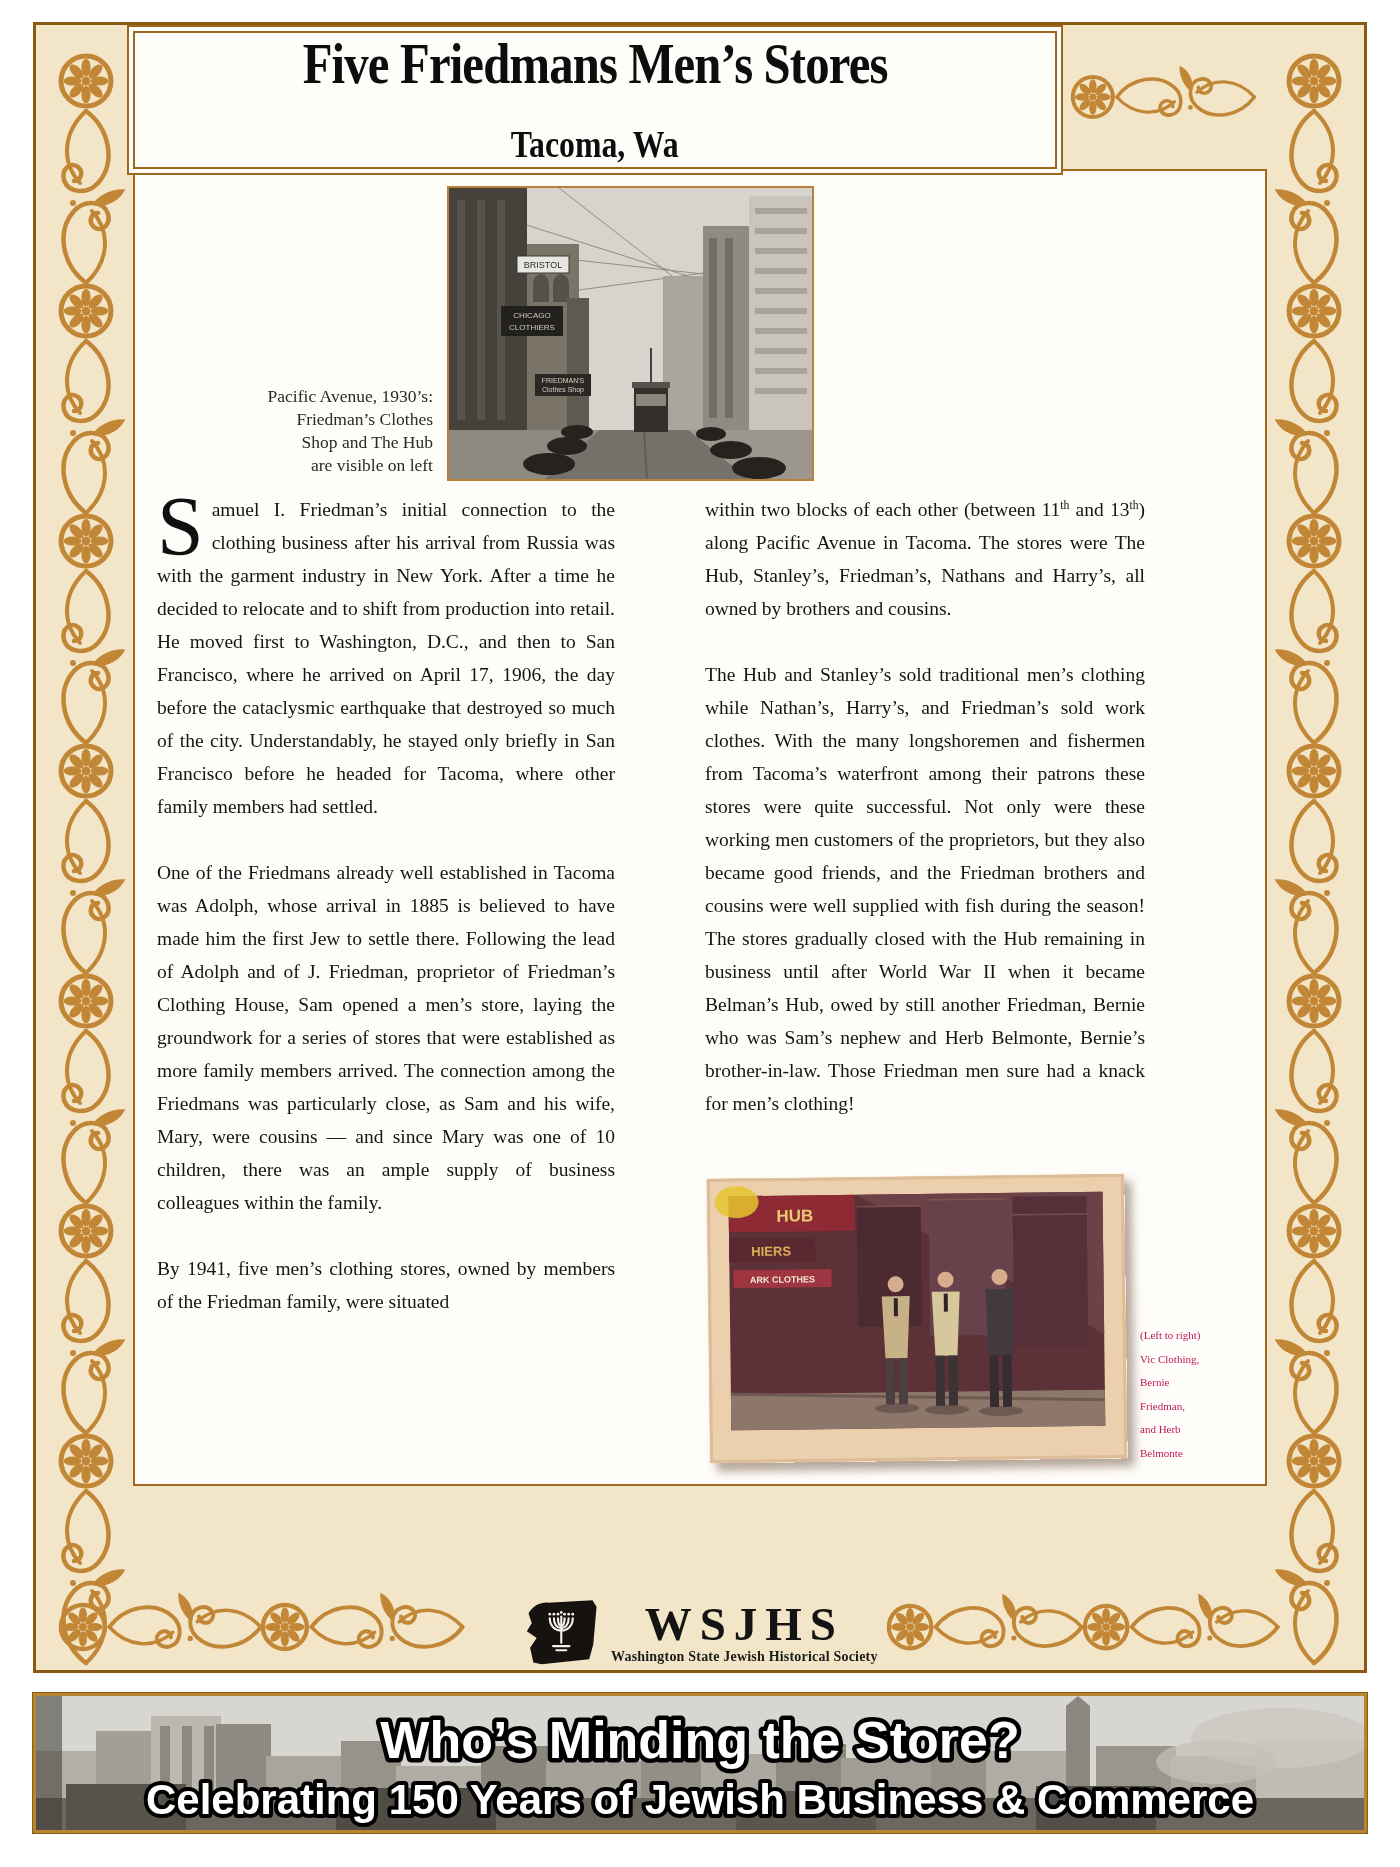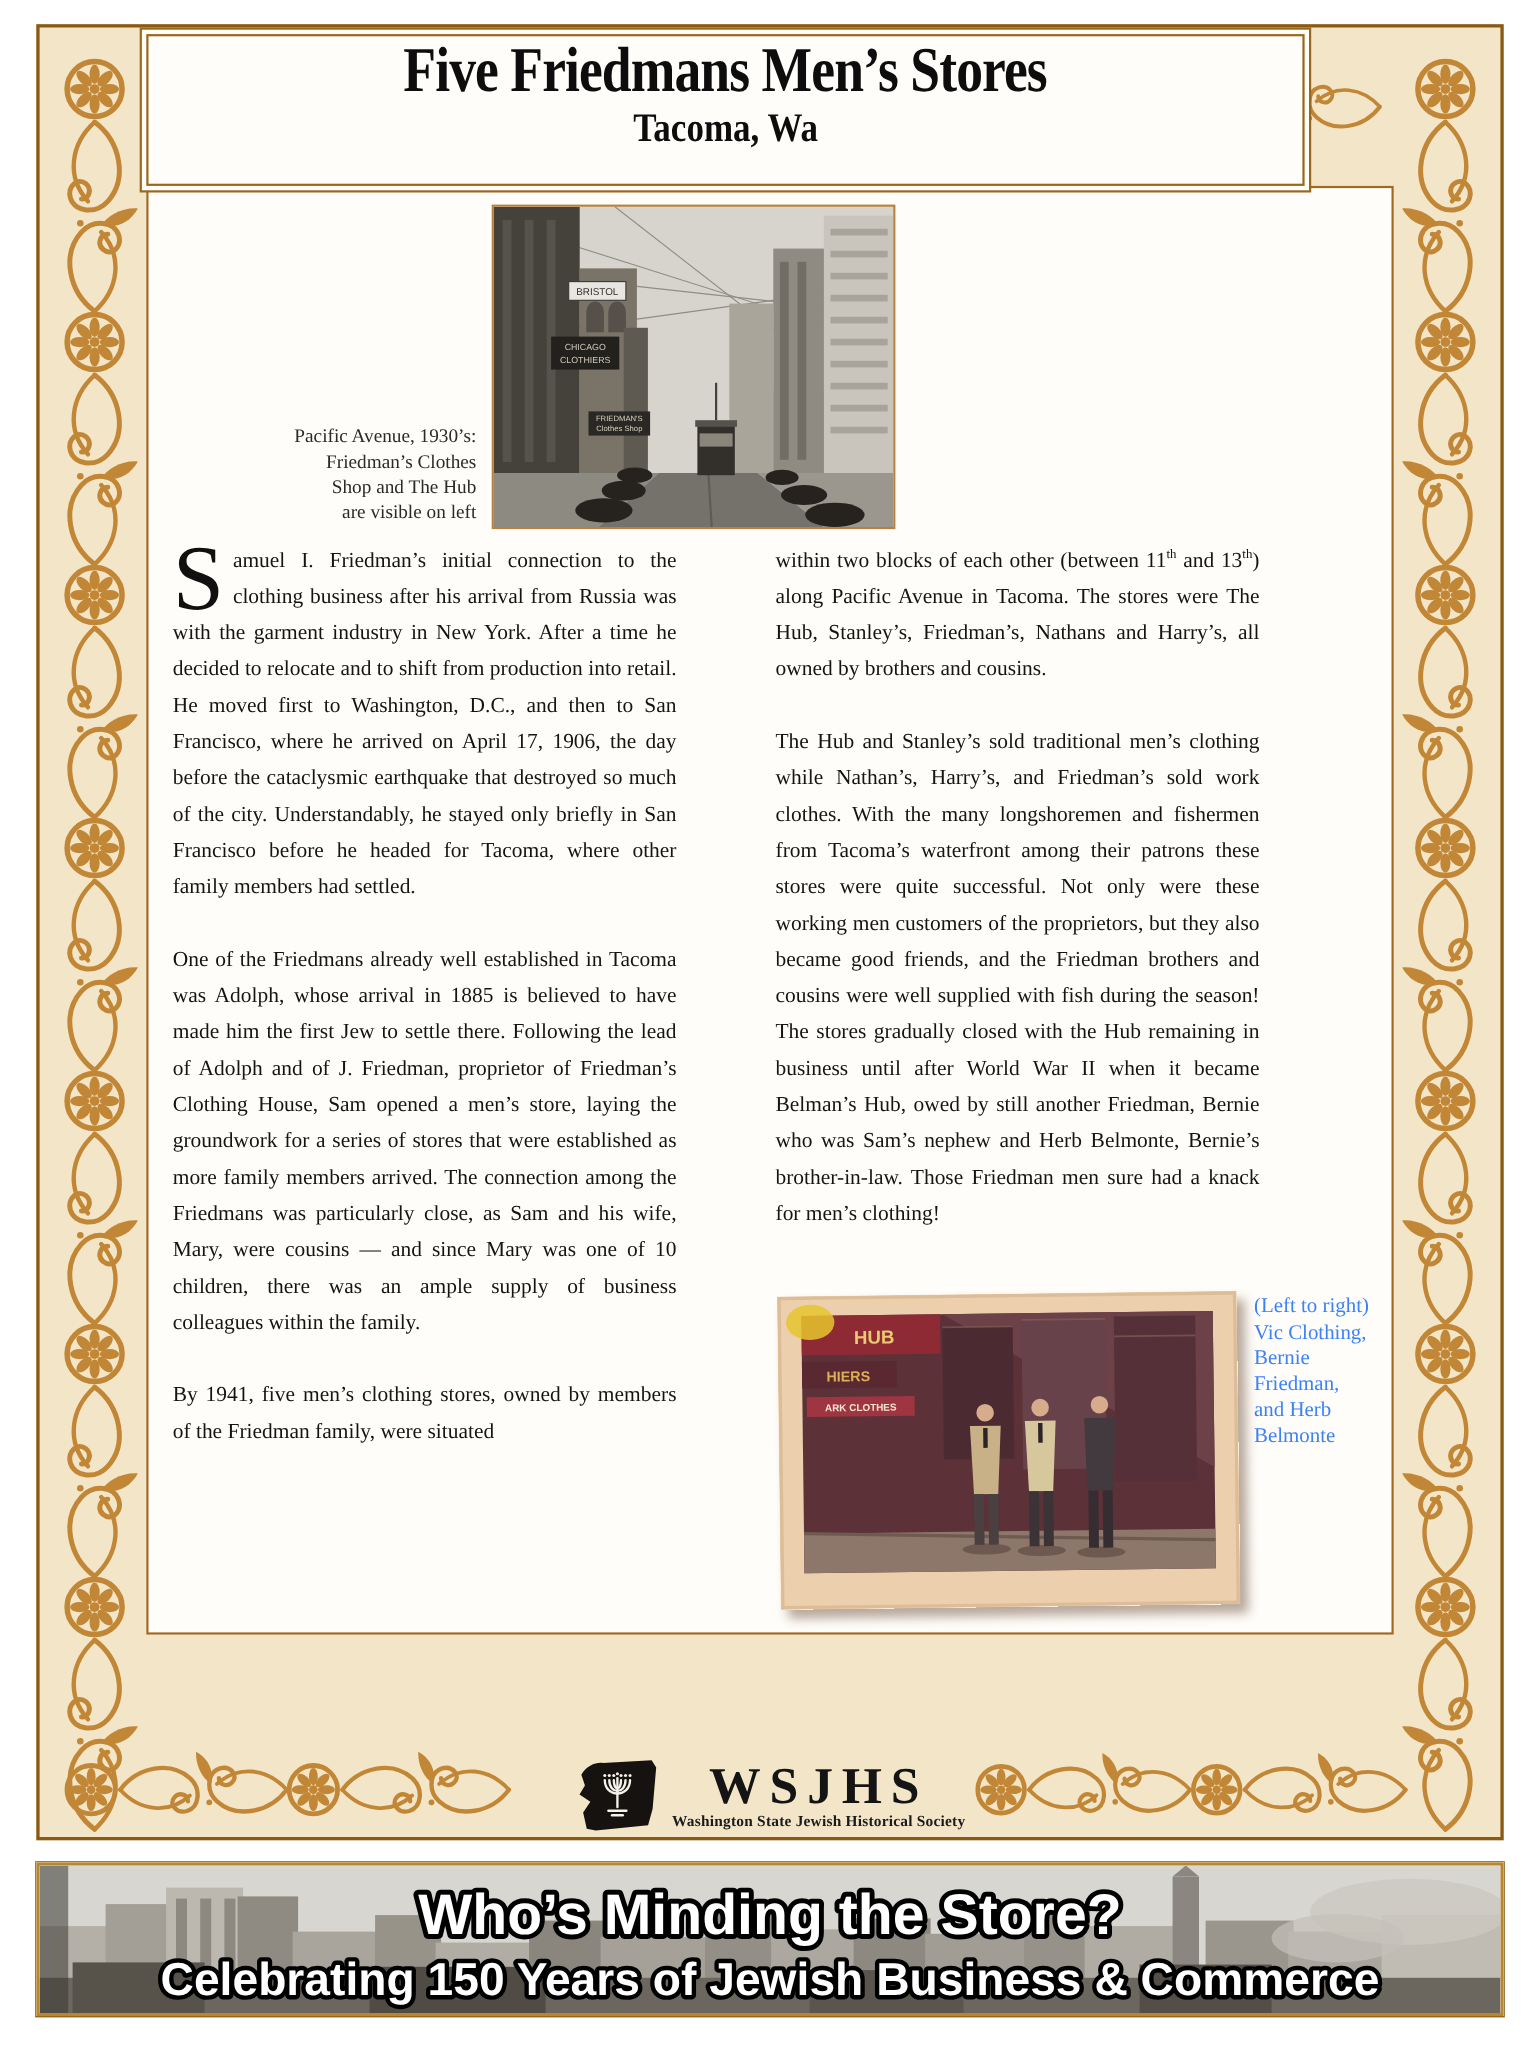--- a/index.html
+++ b/index.html
@@ -5,24 +5,24 @@
   html,body{margin:0;padding:0;background:#ffffff;}
   #page{position:relative;width:1400px;height:1867px;background:#ffffff;overflow:hidden;
         font-family:"Liberation Serif","DejaVu Serif",serif;color:#141414;}
 
   
   .frame{position:absolute;left:33px;top:22px;width:1334px;height:1651px;
          background:#f3e6c8;border:3px solid #8a5a14;box-sizing:border-box;}
   .ornaments{position:absolute;left:0;top:0;width:1328px;height:1645px;}
 
   
-  .titlebox{position:absolute;left:97px;top:6px;width:1053px;height:138px;
+  .titlebox{position:absolute;left:97px;top:6px;width:924px;height:138px;
             background:#fffdf9;border:2px solid #9a671d;
             box-shadow:0 0 0 4px #fffdf9,0 0 0 6px #9a671d;box-sizing:border-box;
-            display:flex;flex-direction:column;align-items:center;justify-content:flex-start;}
+            display:flex;flex-direction:column;align-items:center;justify-content:space-between;}
   .title{font-weight:700;font-size:58px;line-height:62px;letter-spacing:-1px;
          transform:scaleX(.84);white-space:nowrap;color:#0d0d0d;}
   .subtitle{font-weight:700;font-size:37px;line-height:44px;transform:scaleX(.86);color:#0d0d0d;}
 
   
   .content{position:absolute;left:97px;top:144px;width:1134px;height:1317px;
            background:#fffdf9;border:2px solid #a06820;box-sizing:border-box;}
 
   .street-photo{position:absolute;left:312px;top:15px;width:363px;height:291px;
                 border:2px solid #b8803a;box-sizing:content-box;}
@@ -35,22 +35,22 @@
   .col2{width:440px;}
   .col p{margin:0;font-size:19.5px;line-height:33px;text-align:justify;}
   .col p + p{margin-top:33px;}
   sup{font-size:60%;line-height:0;vertical-align:super;}
   .dropcap{float:left;font-size:84px;line-height:62px;padding:3px 8px 0 0;color:#101010;}
 
   .photo-row{display:flex;width:560px;margin-top:56px;justify-content:center;}
   .hub-photo{width:418px;height:285px;transform:rotate(-.7deg);
              box-shadow:7px 8px 10px rgba(90,60,40,.45);}
   .hub-photo svg{display:block;}
-  .hub-caption{width:122px;margin-left:14px;
-               font-size:19px;line-height:23.5px;color:#3b82f6;}
+  .hub-caption{width:122px;margin-left:14px;margin-top:148px;
+               font-size:11px;line-height:23.5px;color:#be185d;}
 
   
   .logo-row{position:absolute;left:481px;top:1570px;height:76px;display:flex;
             align-items:center;gap:12px;}
   .logo-text{display:flex;flex-direction:column;align-items:center;}
   .acronym{font-size:47px;line-height:46px;letter-spacing:8px;color:#141414;font-weight:bold;}
   .orgname{font-size:14px;font-weight:700;letter-spacing:.2px;color:#1b1b1b;margin-top:2px;
            white-space:nowrap;}
 
   

